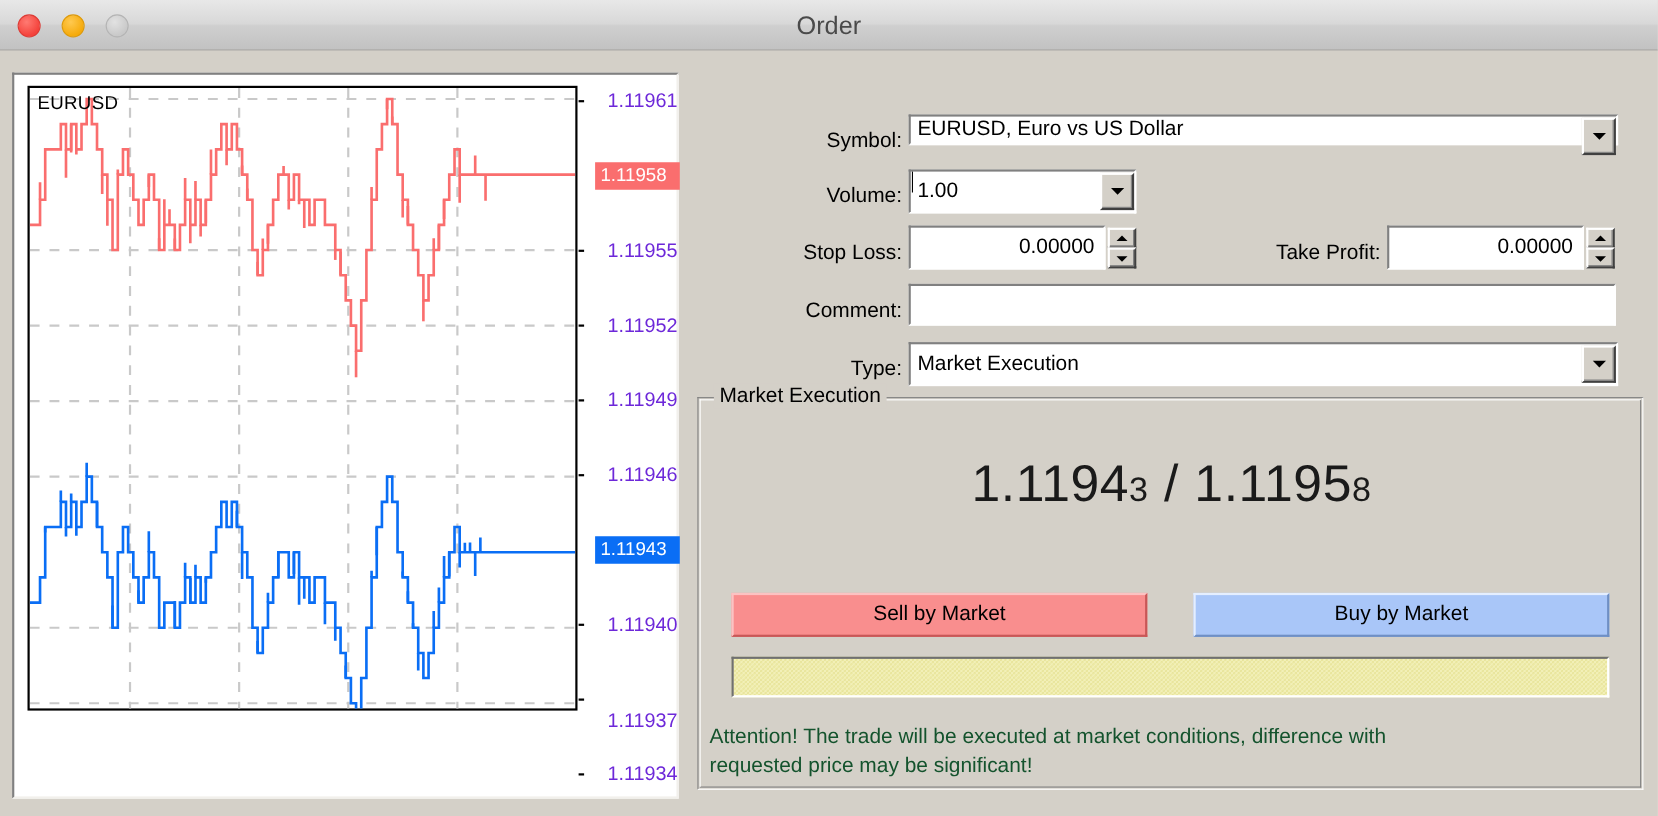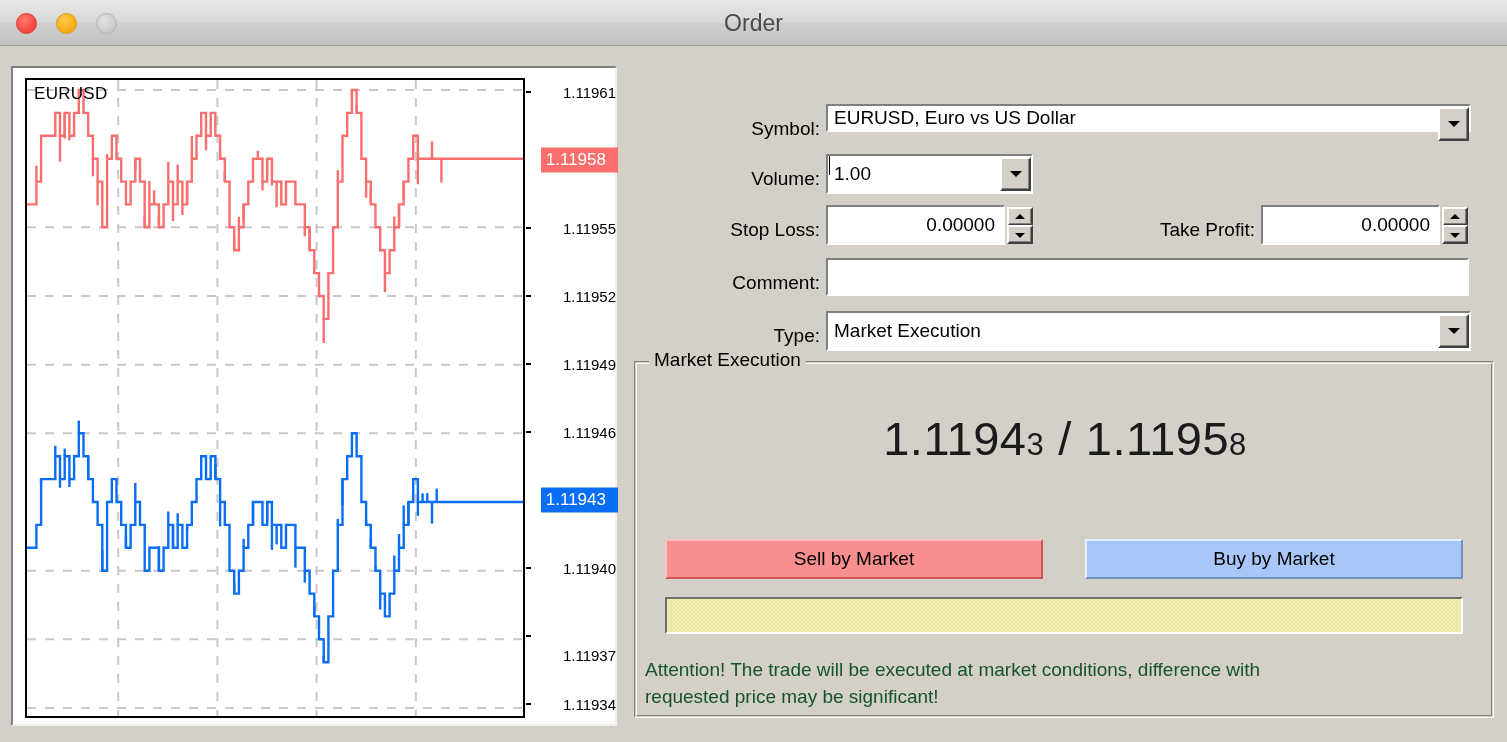--- a/index.html
+++ b/index.html
@@ -76,21 +76,21 @@
     background: #ffffff;
     border: 2px solid #808080;
     border-right-color: #f2f0ec;
     border-bottom-color: #f2f0ec;
     box-sizing: border-box;
   }
   .chart-inner {
     position: absolute;
     left: 12px; top: 10px;
     width: 500px;
-    height: 640px;
+    height: 568px;
     background: #ffffff;
     border: 2px solid #000000;
     box-sizing: border-box;
     overflow: hidden;
   }
   .chart-symbol {
     position: absolute;
     left: 7px; top: 4px;
     font-size: 17px;
     color: #000;
@@ -104,22 +104,22 @@
   .scale {
     position: absolute;
     left: 514px; top: 10px;
     width: 92px;
     height: 640px;
     box-sizing: border-box;
   }
   .scale-label {
     position: absolute;
     right: 3px;
-    font-size: 15px;
-    color: #000000;
+    font-size: 18px;
+    color: #6d28d9;
     white-space: nowrap;
     font-family: "Liberation Sans", sans-serif;
     transform: translateY(-50%);
   }
   .scale-tag {
     position: absolute;
     right: 1px;
     font-size: 17px;
     color: #ffffff;
     white-space: nowrap;

